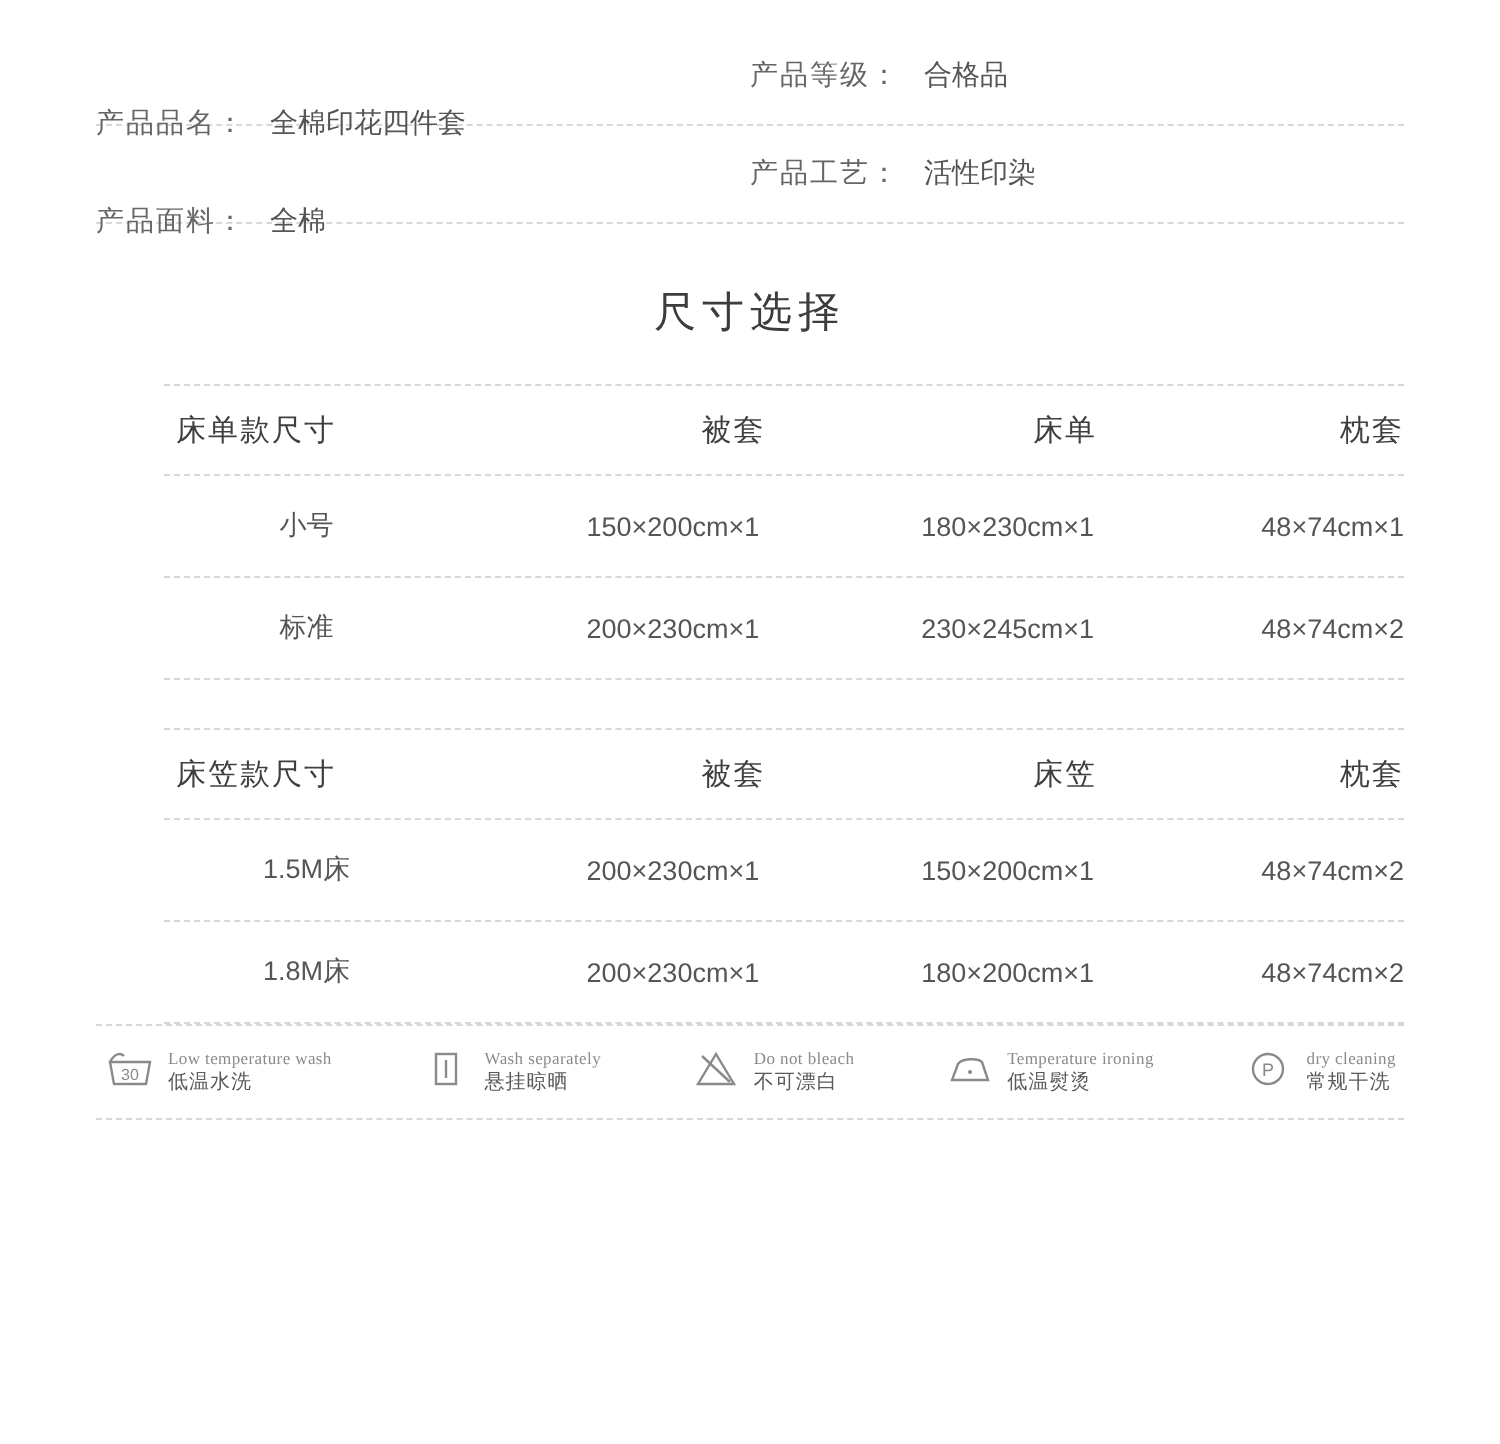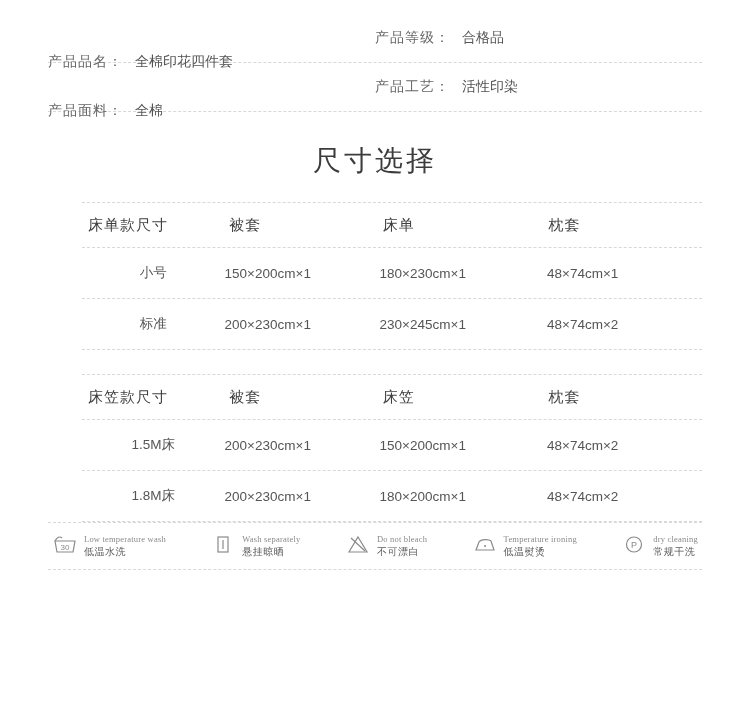--- a/index.html
+++ b/index.html
@@ -47,21 +47,21 @@
   }
   .spec-value {
     color: #555;
     margin-left: 12px;
     white-space: nowrap;
   }
 
   
   .section-title {
     text-align: center;
-    font-size: 28px;
+    font-size: 21px;
     color: #3c3c3c;
     letter-spacing: 3px;
     font-weight: normal;
     margin: 0;
     padding: 30px 0 22px 0;
   }
   .section-title.wash {
     padding-top: 34px;
     padding-bottom: 18px;
   }
@@ -83,21 +83,21 @@
     border-top: 1px dashed #d8d8d8;
   }
   .size-row.head .c {
     font-size: 15px;
     color: #3f3f3f;
     letter-spacing: 1px;
   }
   .size-row .c {
     font-size: 13.5px;
     color: #555;
-    text-align: left;
+    text-align: right;
   }
   .c0 { width: 23%; text-align: center !important; }
   .c1 { width: 25%; }
   .c2 { width: 27%; }
   .c3 { width: 25%; }
   .size-row.head .c0 { text-align: left !important; padding-left: 6px; }
   .gap-block { height: 24px; }
 
   
   .wash-strip {

